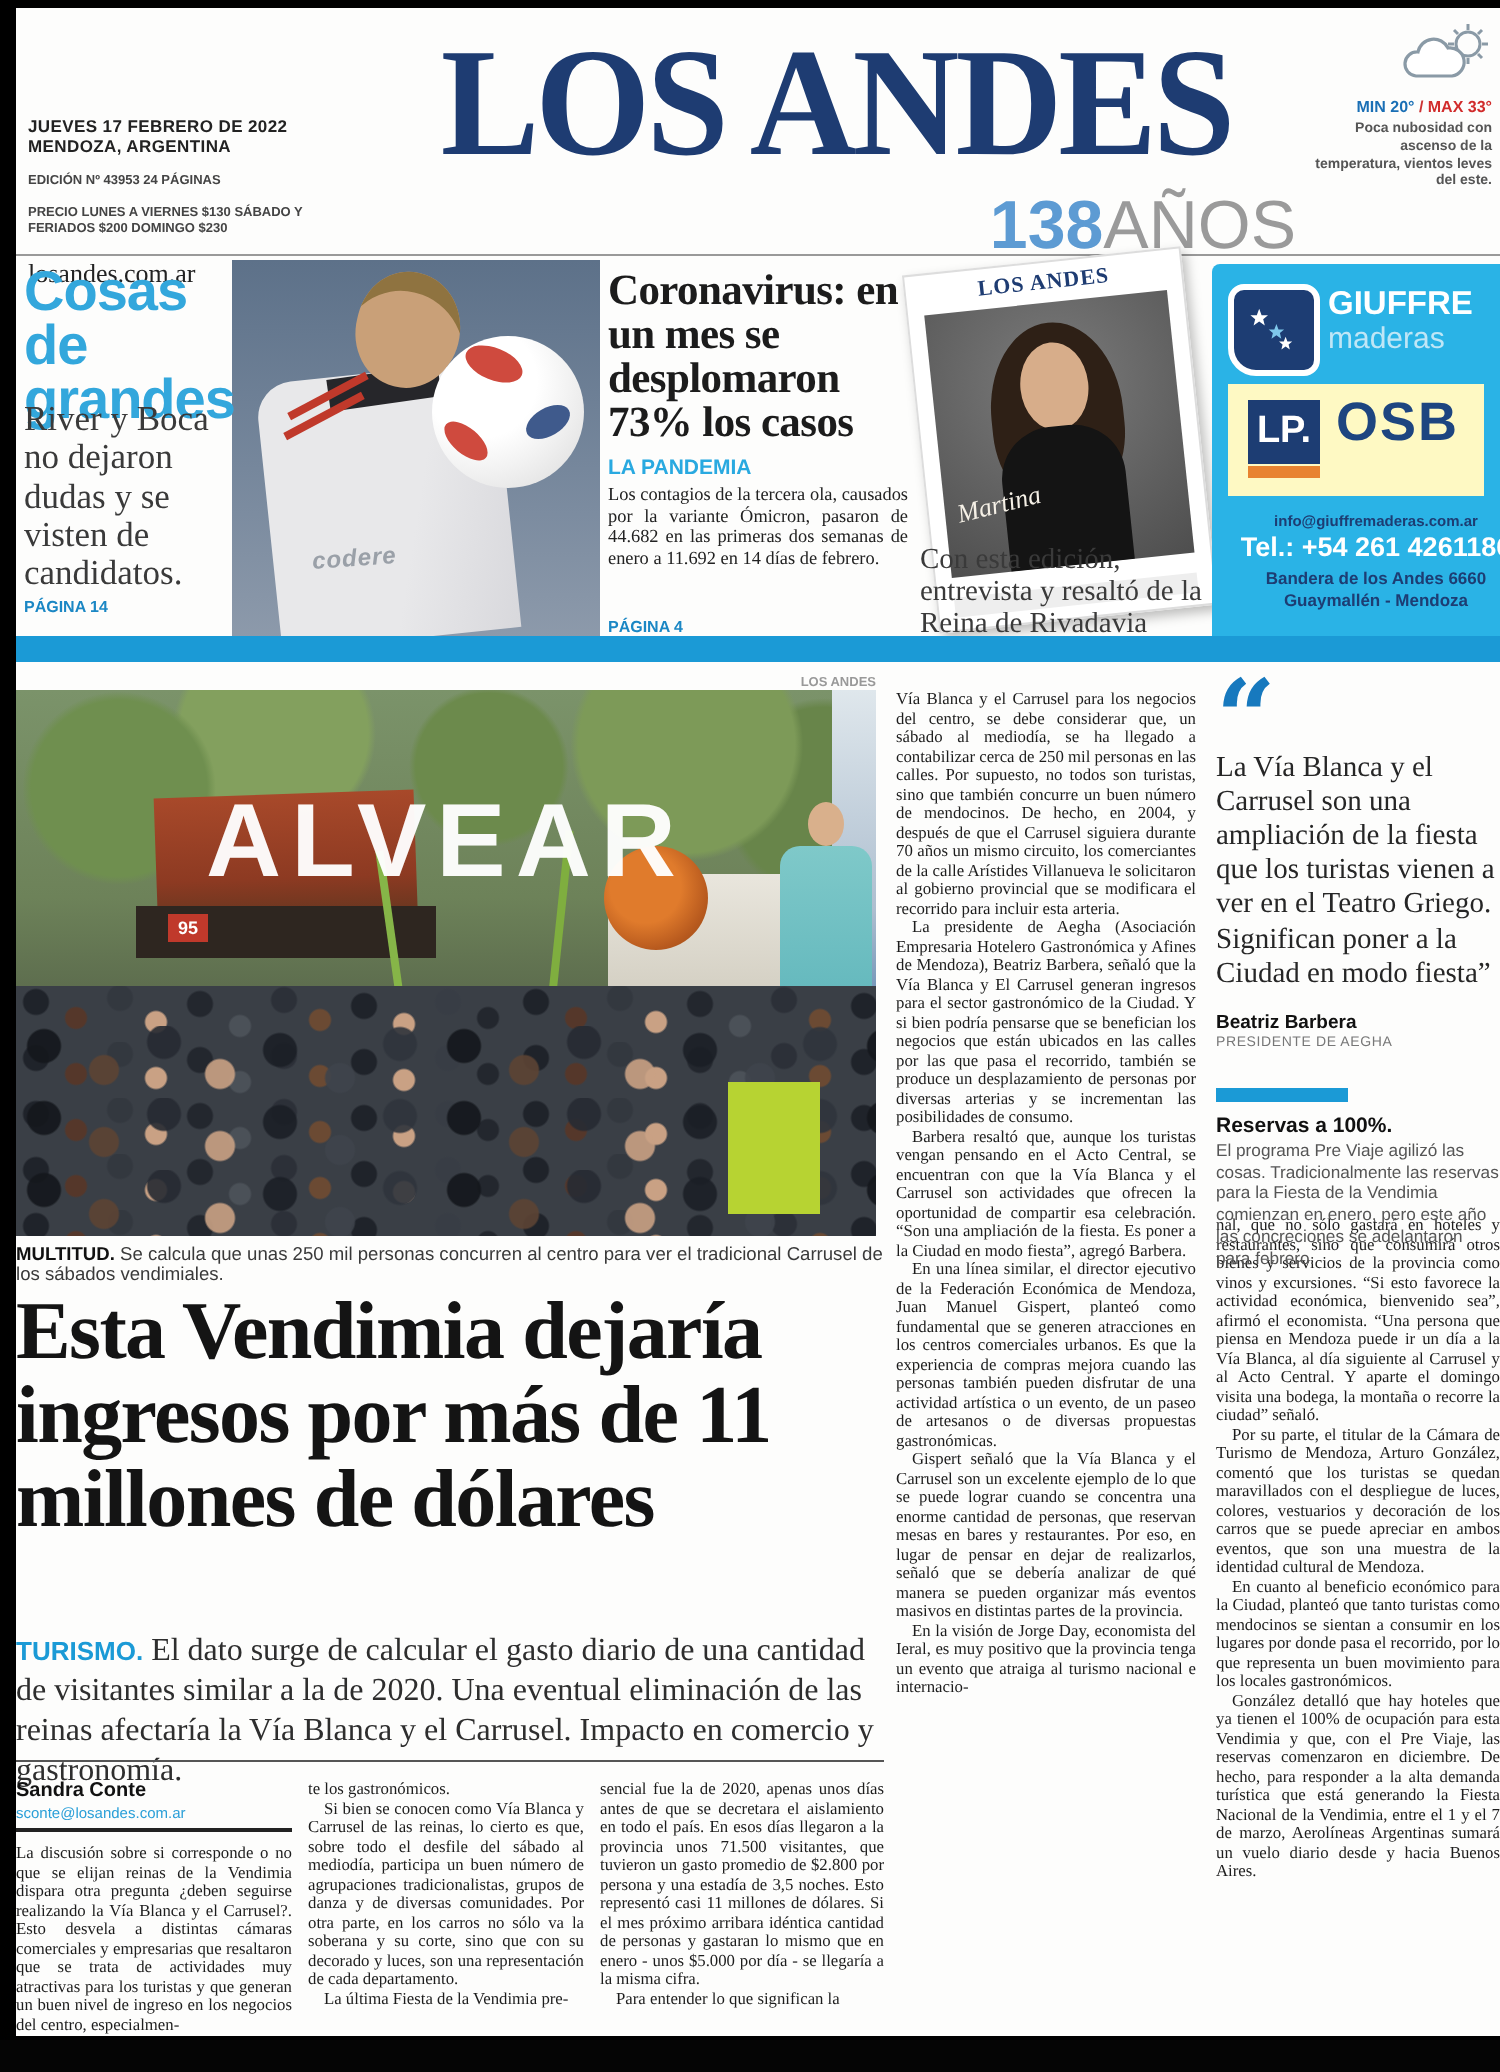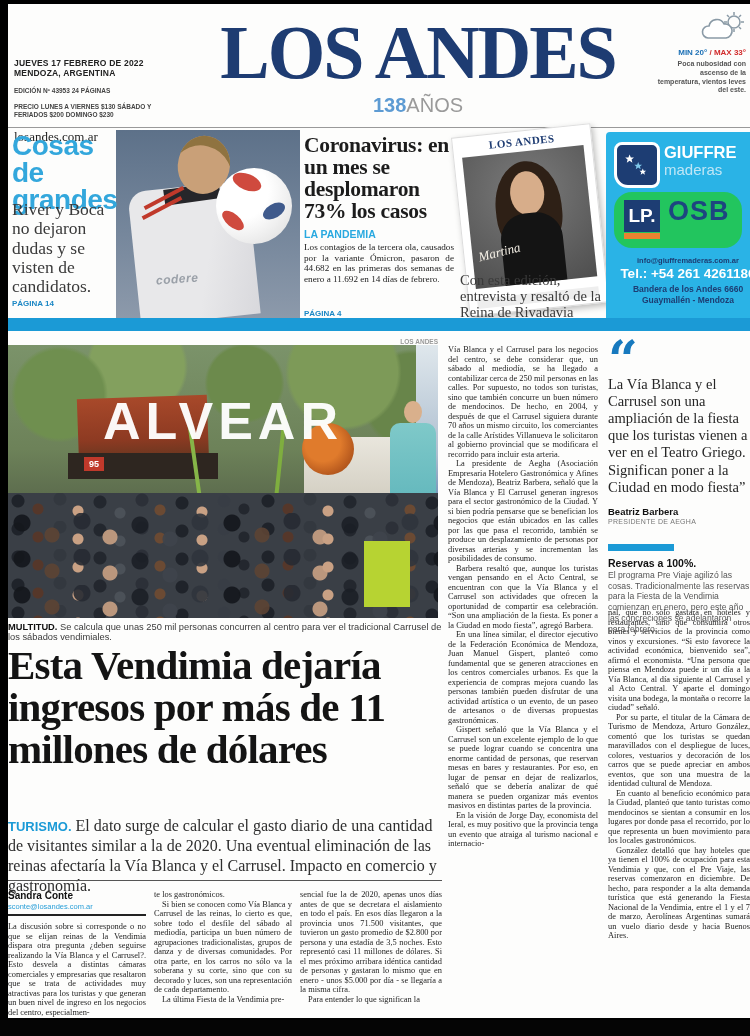--- a/index.html
+++ b/index.html
@@ -9,21 +9,21 @@
   .abs{position:absolute;}
 
   
   .mh-left{left:6px;top:8px;width:160px;color:#333;margin-top:47px;}
   .mh-date{font-weight:bold;font-size:8.5px;line-height:1.15;color:#222;letter-spacing:.2px;}
   .mh-small{font-weight:bold;font-size:6.5px;line-height:1.25;color:#444;margin-top:8px;}
   .mh-web{font-family:"Liberation Serif",serif;font-size:13px;color:#222;margin-top:10px;}
   .mh-title{left:180px;top:6px;width:460px;text-align:center;
     font-family:"Liberation Serif",serif;font-weight:bold;font-size:74px;letter-spacing:-2px;
     color:#1e3c72;transform:scaleY(1.04);}
-  .mh-anniv{left:180px;top:90px;width:460px;text-align:center;font-size:20px;font-weight:bold;}
+  .mh-anniv{left:180px;top:90px;width:460px;text-align:right;font-size:34px;font-weight:bold;}
   .mh-anniv .n{color:#5d9bd3;}
   .mh-anniv .w{color:#9a9a9a;font-weight:normal;}
   .mh-weather{left:648px;top:8px;width:90px;text-align:right;}
   .mh-mm{font-size:8px;font-weight:bold;margin-top:2px;}
   .mh-mm .min{color:#1a6fb5;} .mh-mm .sep{color:#c33;} .mh-mm .max{color:#d12b2b;}
   .mh-fc{font-size:7px;font-weight:bold;color:#555;line-height:1.25;margin-top:3px;}
   .mh-rule{left:0;top:123px;width:742px;height:1px;background:#999;}
 
   
   .sl-head{left:4px;top:128px;width:120px;font-weight:bold;font-size:28px;line-height:.97;
@@ -70,21 +70,21 @@
   .reina-cap{left:452px;top:268px;width:142px;font-family:"Liberation Serif",serif;font-size:14.5px;
     line-height:1.12;color:#3a3a3a;}
 
   .ad{left:598px;top:128px;width:164px;height:190px;background:#2ab3e6;border-radius:4px;}
   .ad-row{position:absolute;left:8px;top:10px;width:128px;height:44px;}
   .ad-badge{position:absolute;left:0;top:0;width:40px;height:40px;background:#1d3d73;
     border:3px solid #fff;border-radius:8px 8px 8px 14px;}
   .ad-badge svg{position:absolute;left:3px;top:3px;}
   .ad-brand{position:absolute;left:50px;top:2px;font-weight:bold;font-size:16.5px;color:#fff;line-height:1;}
   .ad-brand2{position:absolute;left:50px;top:20px;font-size:15px;color:#bfe6f6;line-height:1;}
-  .ad-lpbox{position:absolute;left:8px;top:60px;width:128px;height:56px;background:#22c55e;border-radius:18px;}
+  .ad-lpbox{position:absolute;left:8px;top:60px;width:128px;height:56px;background:#fef9c3;border-radius:0;}
   .ad-lp{position:absolute;left:10px;top:8px;width:36px;height:32px;background:#1d3d73;
     color:#fff;font-weight:bold;font-size:19px;text-align:center;line-height:32px;}
   .ad-lpbar{position:absolute;left:10px;top:41px;width:36px;height:6px;background:#e88330;}
   .ad-osb{position:absolute;left:54px;top:4px;font-weight:bold;font-size:27px;color:#1d4580;letter-spacing:1px;}
   .ad-email{position:absolute;left:0;top:124px;width:100%;text-align:center;font-size:7.5px;
     font-weight:bold;color:#1d3d73;}
   .ad-tel{position:absolute;left:0;top:134px;width:100%;text-align:center;font-size:13.5px;
     font-weight:bold;color:#fff;}
   .ad-addr{position:absolute;left:0;top:152px;width:100%;text-align:center;font-size:8.5px;
     font-weight:bold;color:#1d3d73;line-height:1.3;}

